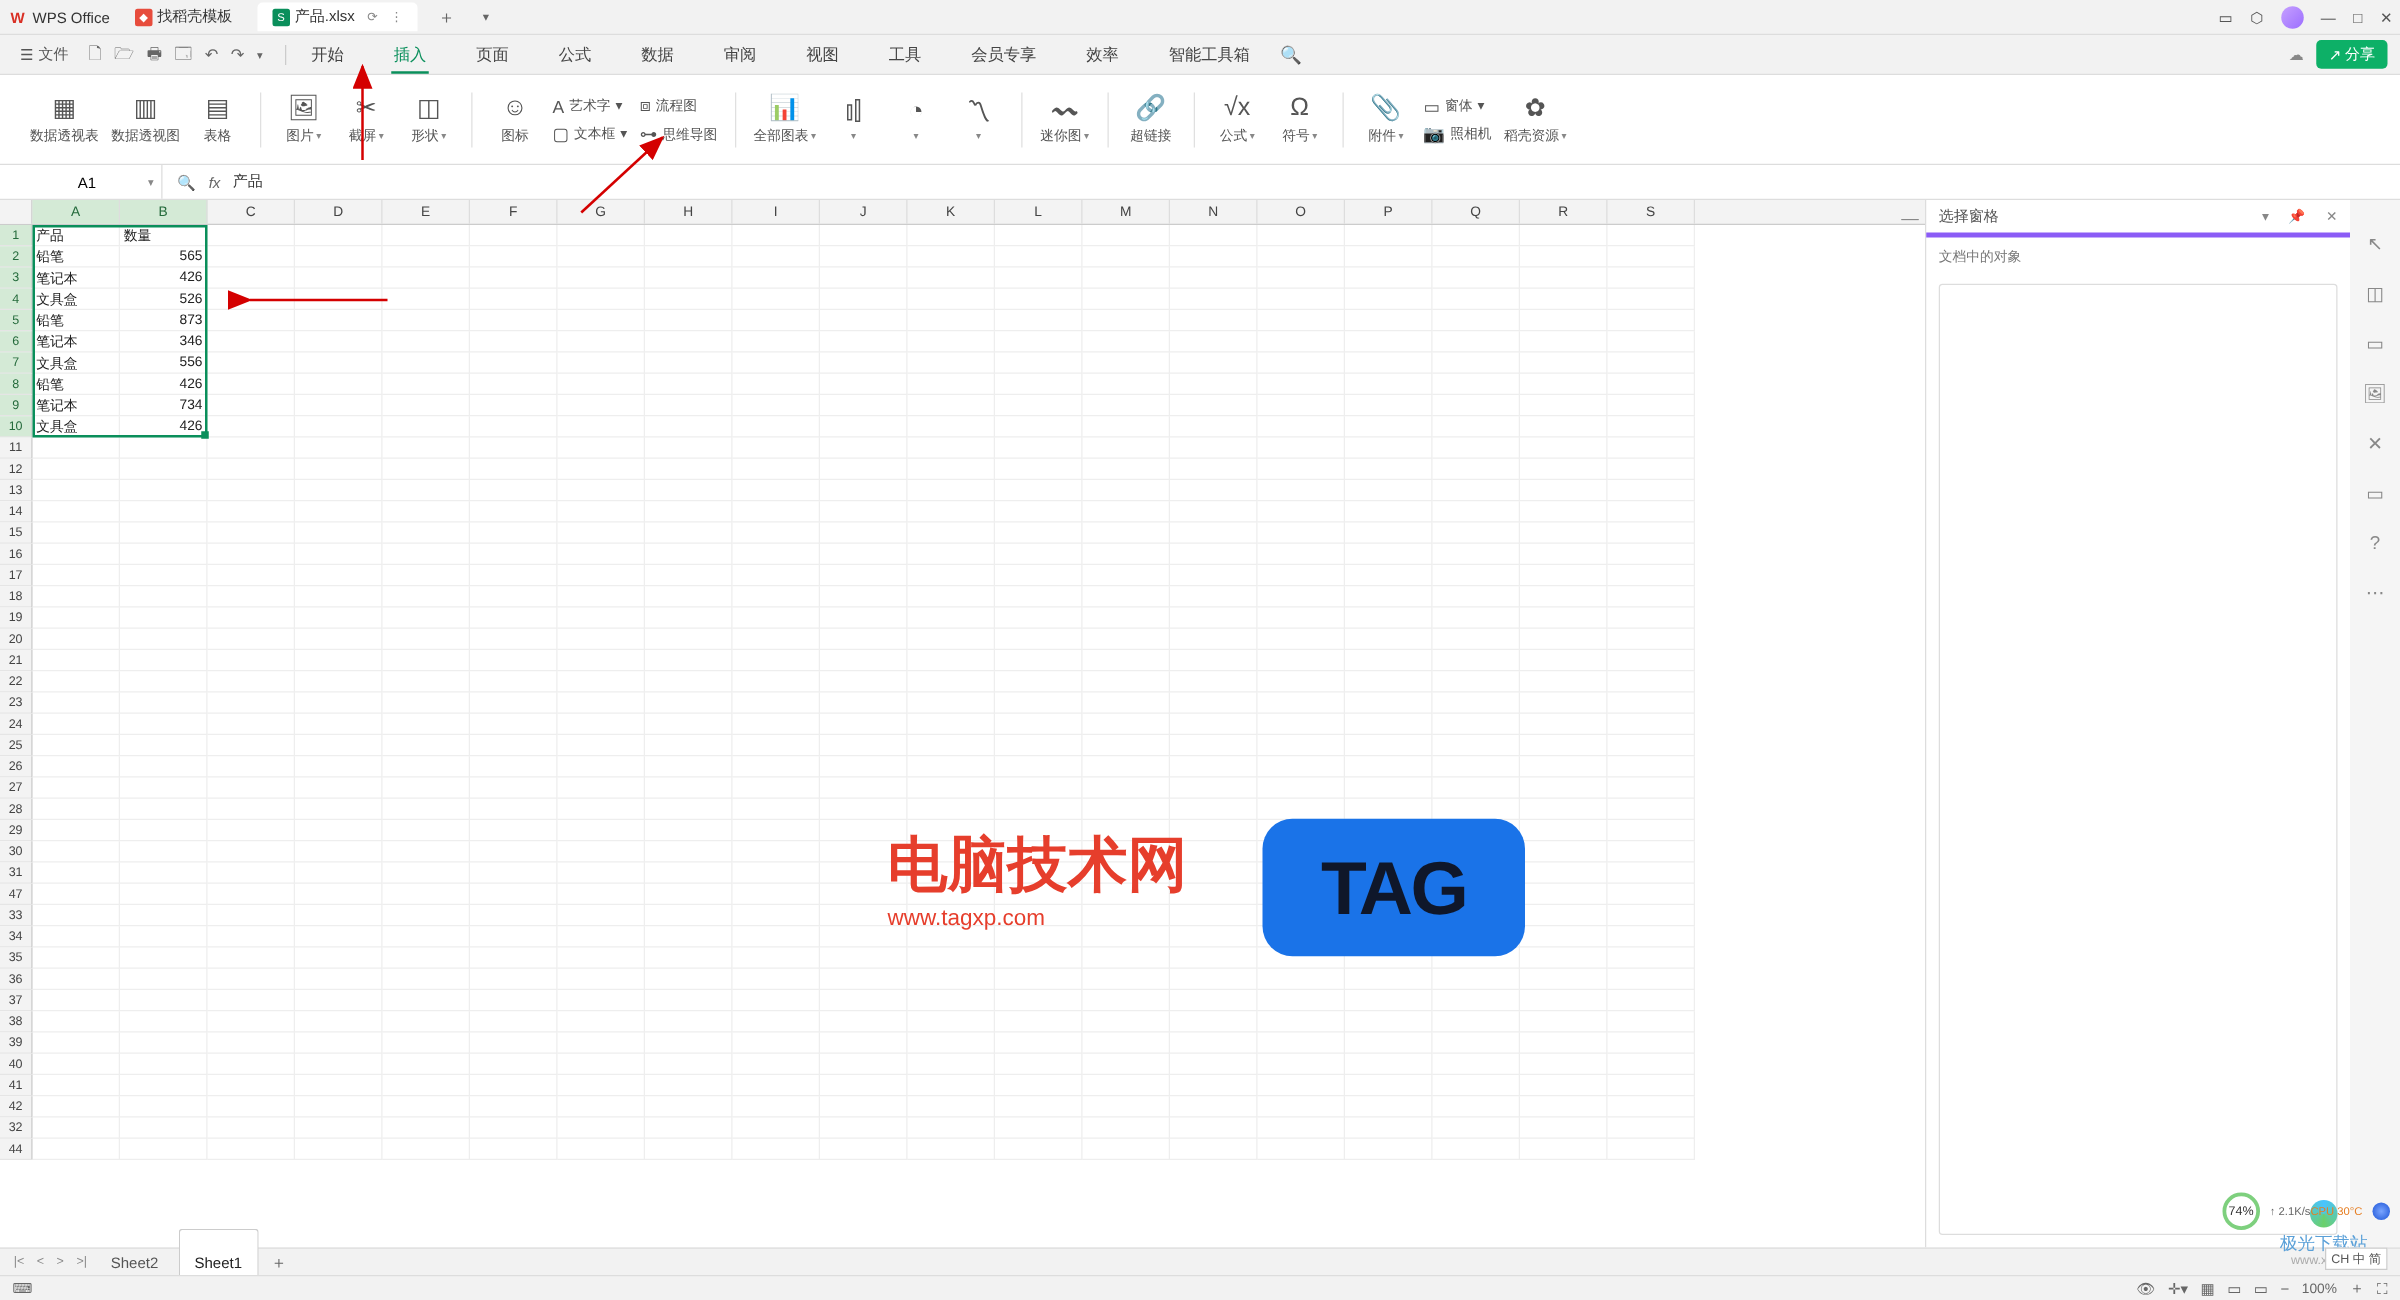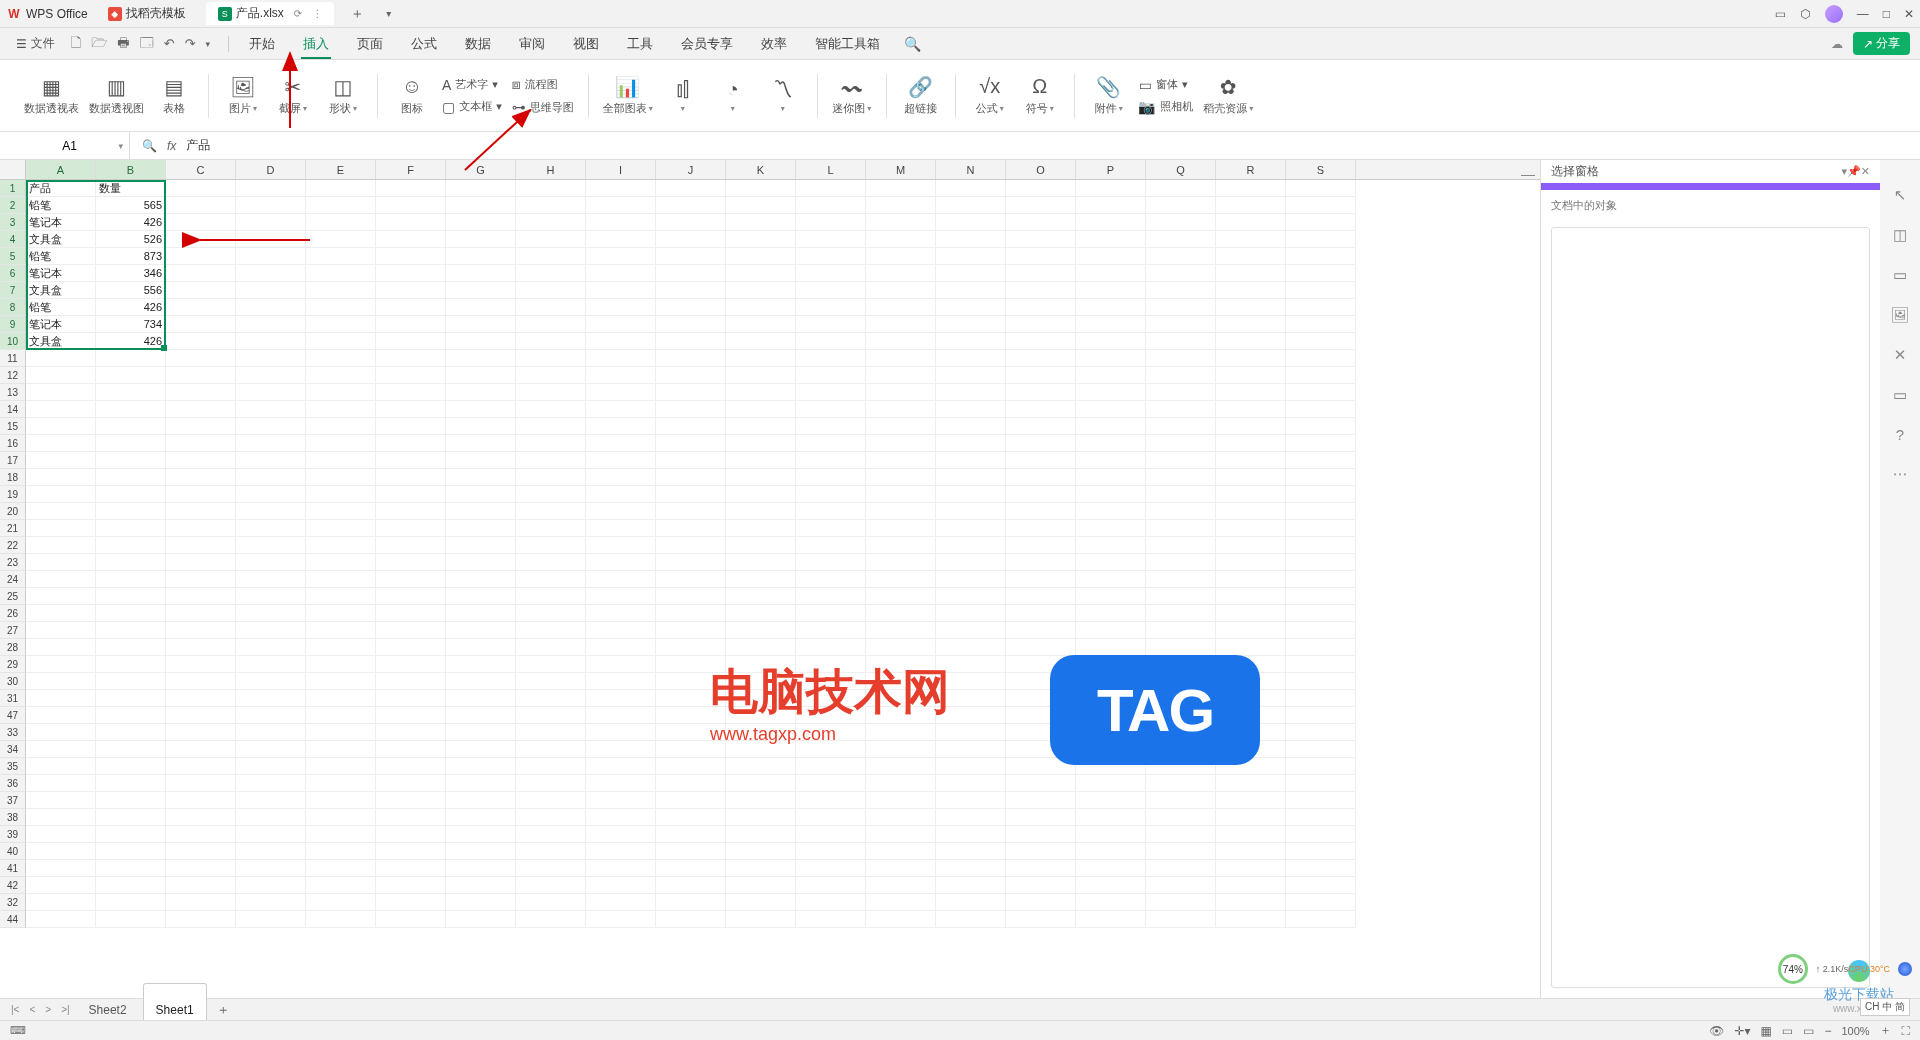--- a/index.html
+++ b/index.html
@@ -21,21 +21,21 @@
 .titlebar .win-controls { display: flex; gap: 14px; align-items: center; }
 .titlebar .win-controls span { font-size: 12px; color: #555; cursor: pointer; }
 .titlebar .avatar { width: 18px; height: 18px; border-radius: 50%; background: linear-gradient(135deg,#c6a0ff,#9c6eff); }
 
 
 .menubar { height: 32px; background: #f2f2f2; display: flex; align-items: center; padding: 0 10px; gap: 0; border-bottom: 1px solid #ddd; }
 .menubar .menu-btn { display: flex; align-items: center; gap: 4px; padding: 0 6px; color: #555; font-size: 12px; }
 .menubar .qat { display: flex; align-items: center; gap: 10px; padding: 0 10px; }
 .menubar .qat span { color: #666; font-size: 13px; }
 .menubar .divider { width: 1px; height: 16px; background: #ccc; margin: 0 8px; }
-.menubar .menu-tabs { display: flex; gap: 4px; }
+.menubar .menu-tabs { display: flex; gap: 16px; }
 .menubar .menu-tab { padding: 6px 12px; font-size: 13px; color: #444; cursor: pointer; position: relative; }
 .menubar .menu-tab.active { color: #0a8f5b; }
 .menubar .menu-tab.active::after { content: ""; position: absolute; bottom: 0; left: 10px; right: 10px; height: 2px; background: #0a8f5b; }
 .menubar .search-icon { margin-left: 12px; color: #888; font-size: 14px; }
 .menubar .menuspacer { flex: 1; }
 .menubar .share-btn { background: #0db067; color: #fff; padding: 3px 10px; border-radius: 4px; font-size: 12px; display: flex; align-items: center; gap: 3px; }
 
 
 .ribbon { height: 72px; background: #fff; display: flex; align-items: center; padding: 0 14px; border-bottom: 1px solid #ddd; }
 .ribbon-group { display: flex; align-items: center; gap: 10px; padding: 0 10px; }
@@ -54,21 +54,21 @@
 .namebox input { border: none; width: 80px; text-align: center; font-size: 12px; outline: none; }
 .namebox .dd { position: absolute; right: 6px; color: #888; font-size: 9px; }
 .fx-area { display: flex; align-items: center; gap: 10px; padding: 0 12px; flex: 1; }
 .fx-area .fxicon { font-style: italic; color: #666; font-size: 12px; }
 .fx-area .fxval { font-size: 12px; color: #333; }
 
 
 .worksheet-area { position: absolute; top: 160px; left: 0; right: 0; bottom: 42px; display: flex; }
 .grid-pane { flex: 1; background: #fff; position: relative; overflow: hidden; }
 .side-panel { width: 340px; background: #fff; border-left: 1px solid #ddd; display: flex; flex-direction: column; }
-.side-panel-header { height: 30px; display: flex; align-items: center; padding: 0 10px; border-bottom: 7px solid #8b5cf6; gap: 0; }
+.side-panel-header { height: 30px; display: flex; align-items: center; padding: 0 10px; border-bottom: 4px solid #8b5cf6; gap: 16px; }
 .side-panel-header .title { flex: 1; font-size: 12px; color: #555; }
 .side-panel-header .ic { color: #888; font-size: 11px; cursor: pointer; }
 .side-panel-sub { padding: 8px 10px; font-size: 11px; color: #777; }
 .side-panel-body { flex: 1; margin: 6px 10px 10px 10px; border: 1px solid #ddd; border-radius: 3px; }
 .right-rail { width: 40px; background: #f5f5f5; display: flex; flex-direction: column; align-items: center; padding-top: 26px; gap: 22px; }
 .right-rail .ic { color: #888; font-size: 15px; }
 .collapse-dash { position: absolute; right: 385px; top: 6px; color: #888; font-size: 14px; }
 
 
 .colheaders { display: flex; height: 20px; background: #f3f3f3; border-bottom: 1px solid #ccc; }
@@ -97,21 +97,21 @@
 .sheettabs .addsheet { color: #666; padding: 0 6px; font-size: 13px; }
 
 
 .statusbar { position: absolute; left: 0; right: 0; bottom: 0; height: 20px; background: #f2f2f2; display: flex; align-items: center; border-top: 1px solid #ddd; padding: 0 10px; gap: 10px; font-size: 11px; color: #666; }
 .statusbar .spacer { flex: 1; }
 .statusbar .zic { font-size: 12px; }
 
 
 .watermark1 { position: absolute; left: 710px; top: 660px; font-size: 48px; font-weight: bold; color: #e63e2c; pointer-events: none; }
 .watermark1-sub { position: absolute; left: 710px; top: 724px; font-size: 18px; color: #e63e2c; pointer-events: none; }
-.watermark2 { position: absolute; left: 1010px; top: 655px; width: 210px; height: 110px; background: #1a73e8; border-radius: 24px; color: #ffffff; font-size: 60px; font-weight: bold; display: flex; align-items: center; justify-content: center; letter-spacing: -2px; pointer-events: none; margin-left: 40px; }
+.watermark2 { position: absolute; left: 1010px; top: 655px; width: 210px; height: 110px; background: #1a73e8; border-radius: 24px; color: #0f172a; font-size: 60px; font-weight: bold; display: flex; align-items: center; justify-content: center; letter-spacing: -2px; pointer-events: none; }
 .watermark3 { position: absolute; right: 26px; bottom: 36px; display: flex; align-items: center; gap: 4px; pointer-events: none; flex-direction: column; }
 .watermark3 .logo { width: 22px; height: 22px; border-radius: 50%; background: conic-gradient(#49c3ff,#6bd06b,#49c3ff); }
 .watermark3 .txt { font-size: 14px; color: #5aa0d8; }
 .watermark3 .sub { font-size: 10px; color: #aaa; position: absolute; right: 0; bottom: -10px; }
 
 
 .perf { position: absolute; right: 8px; bottom: 56px; display: flex; align-items: center; gap: 8px; font-size: 10px; color: #666; }
 .perf .ring { width: 30px; height: 30px; border-radius: 50%; border: 3px solid #7ed07e; display: flex; align-items: center; justify-content: center; font-size: 10px; color: #333; text-align: right; }
 .perf .stats { display: flex; flex-direction: row; font-size: 9px; }
 .perf .ball { width: 14px; height: 14px; border-radius: 50%; background: radial-gradient(#7aa5ff,#1a53d6); }

